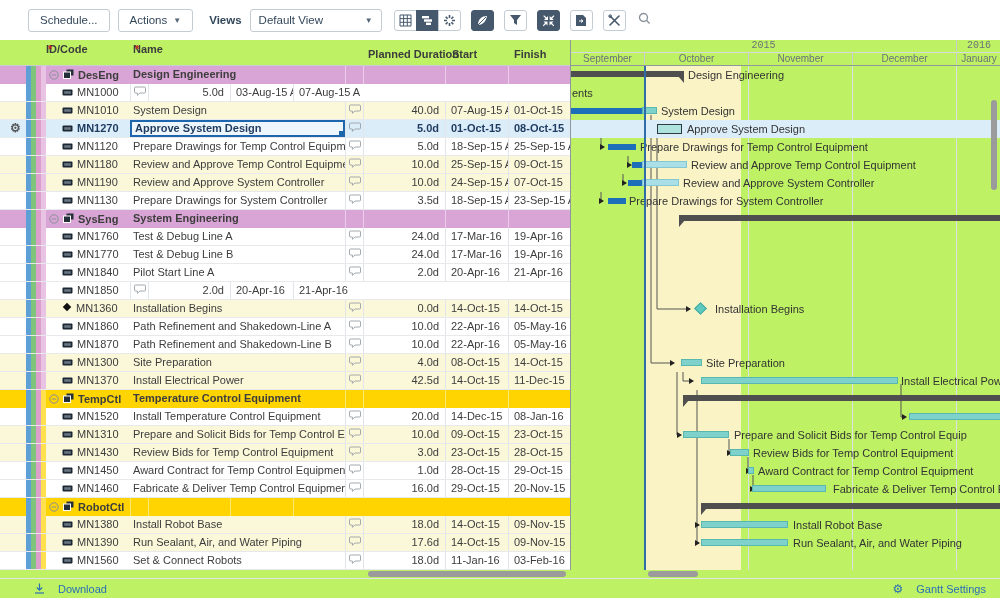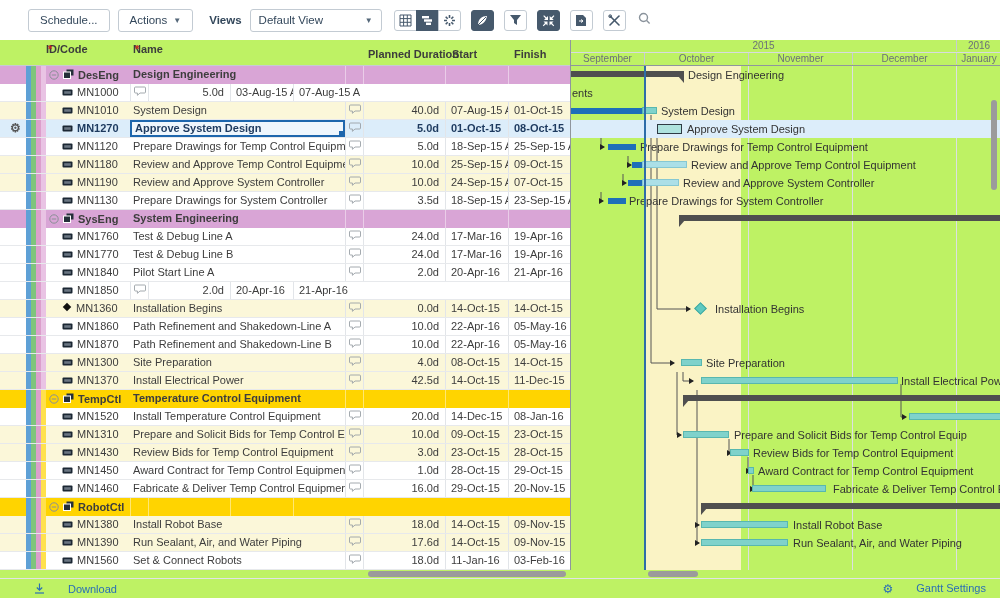--- a/index.html
+++ b/index.html
@@ -56,21 +56,21 @@
   .c.du { width:82px; flex:none; text-align:right; border-left:1px solid #e2e5e9; padding-right:6px; }
   .c.st { width:63px; flex:none; border-left:1px solid #e2e5e9; padding-left:5px; }
   .c.fi { flex:1; border-left:1px solid #e2e5e9; padding-left:5px; }
   .trow.g .c.du, .trow.g .c.st, .trow.g .c.fi { border-left-color:rgba(255,255,255,.45); }
   .exp { display:inline-flex; cursor:pointer; }
   .selcell { border:2px solid #1d66ad; background:#eef6fd; line-height:13px; }
   .hdl { position:absolute; right:-1px; bottom:-1px; width:5px; height:5px; background:#1d66ad; }
 
   
   .g-header { height:26px; border-bottom:1px solid #8f969d; position:relative; font-size:10px; color:#6b7178; overflow:hidden; }
-  .g-years { height:13px; position:relative; border-bottom:1px solid #d7dbdf; }
+  .g-years { height:13px; position:relative; border-bottom:1px solid #d7dbdf;font-family:Liberation Mono, monospace; }
   .g-months { height:12px; position:relative; }
   .g-years span, .g-months span { position:absolute; top:0; text-align:center; white-space:nowrap; overflow:hidden; }
   .g-body { position:relative; height:504px; overflow:hidden; }
   .band { position:absolute; top:0; bottom:0; }
   .gline { position:absolute; top:0; bottom:0; width:1px; background:#dcdfe3; }
   .ddate { position:absolute; top:0; bottom:0; width:2px; }
   .grow { position:relative; height:18px; }
   .gsel { background:#DCEDFA; }
   .bar { position:absolute; top:5px; height:7px; }
   .bar.summary { background:#4F4F4F; top:5px; height:6px; }
@@ -83,21 +83,21 @@
   .msd { position:absolute; top:4px; width:9px; height:9px; background:#5FC9C0; border:1px solid #3FA89F; transform:rotate(45deg); }
   .glabel { position:absolute; top:0; line-height:18px; font-size:11px; color:#333; white-space:nowrap; }
   .conn { position:absolute; left:0; top:0; }
   .conn polyline { fill:none; stroke:#555; stroke-width:1; }
   .vscroll { position:absolute; right:3px; width:6px; border-radius:3px; background:#9b9b9b; }
 
   
   .scrollstrip { height:8px; position:relative; }
   .hthumb { position:absolute; top:1px; height:6px; border-radius:3px; background:#9b9b9b; }
   .footer { height:20px; border-top:1px solid #e1e3e6; display:flex; align-items:center; justify-content:space-between; padding:0 14px 0 34px; color:#2a6fb5; }
-  .flink { display:inline-flex; gap:23px; cursor:pointer; color:#2a6fb5; }
+  .flink { display:inline-flex; align-items:center; gap:13px; cursor:pointer; color:#2a6fb5; }
 </style>
 </head>
 <body>
 
 <div class="app">
 
   <div class="toolbar">
     <button class="tb-btn">
         <span>Schedule...</span>
       </button>

